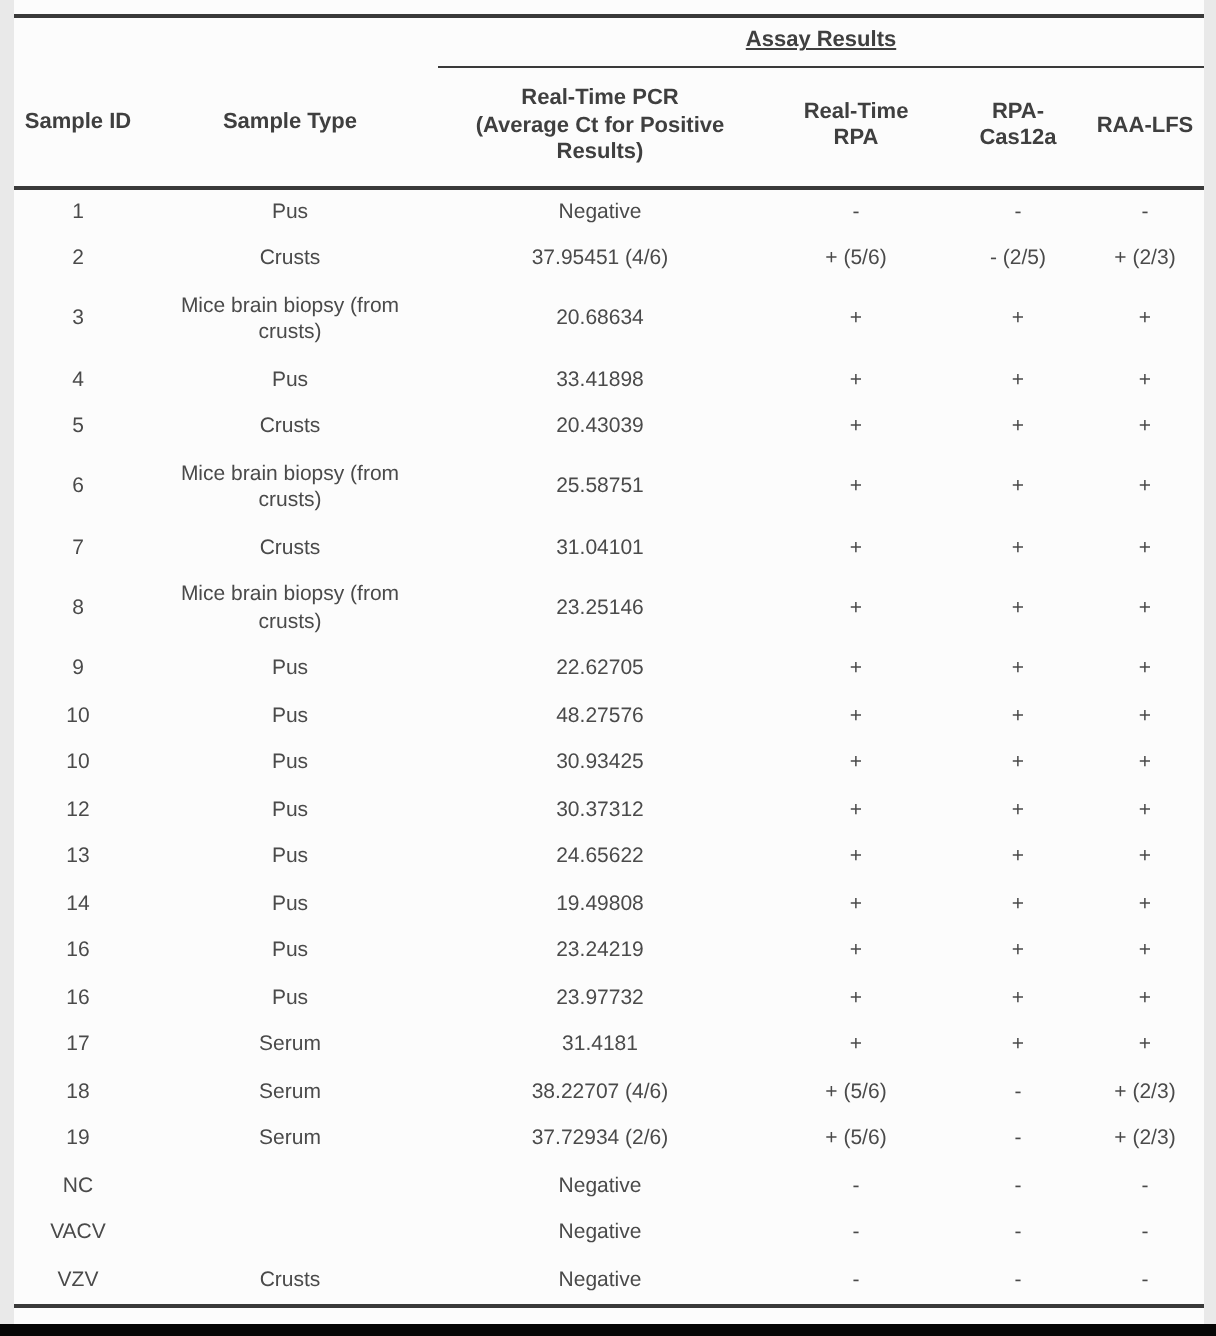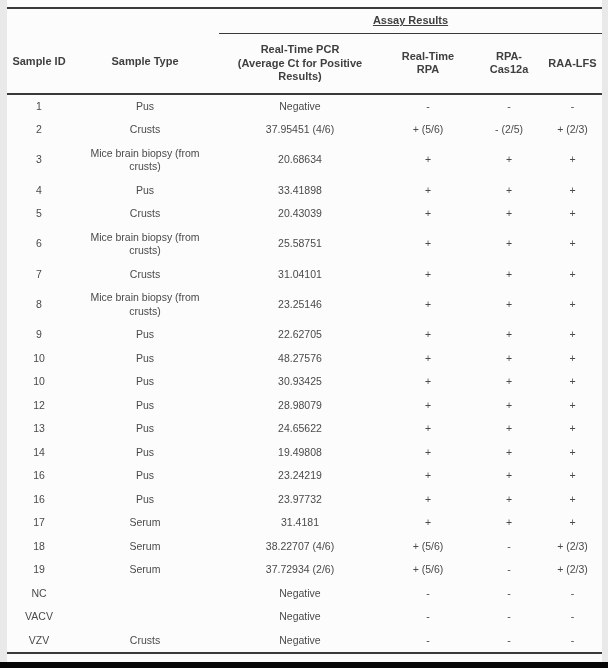--- a/index.html
+++ b/index.html
@@ -194,21 +194,21 @@
     <td>10</td>
     <td class="pre">Pus</td>
     <td>30.93425</td>
     <td>+</td>
     <td>+</td>
     <td>+</td>
   </tr>
         <tr>
     <td>12</td>
     <td class="pre">Pus</td>
-    <td>28.98079</td>
+    <td>30.37312</td>
     <td>+</td>
     <td>+</td>
     <td>+</td>
   </tr>
         <tr>
     <td>13</td>
     <td class="pre">Pus</td>
     <td>24.65622</td>
     <td>+</td>
     <td>+</td>

